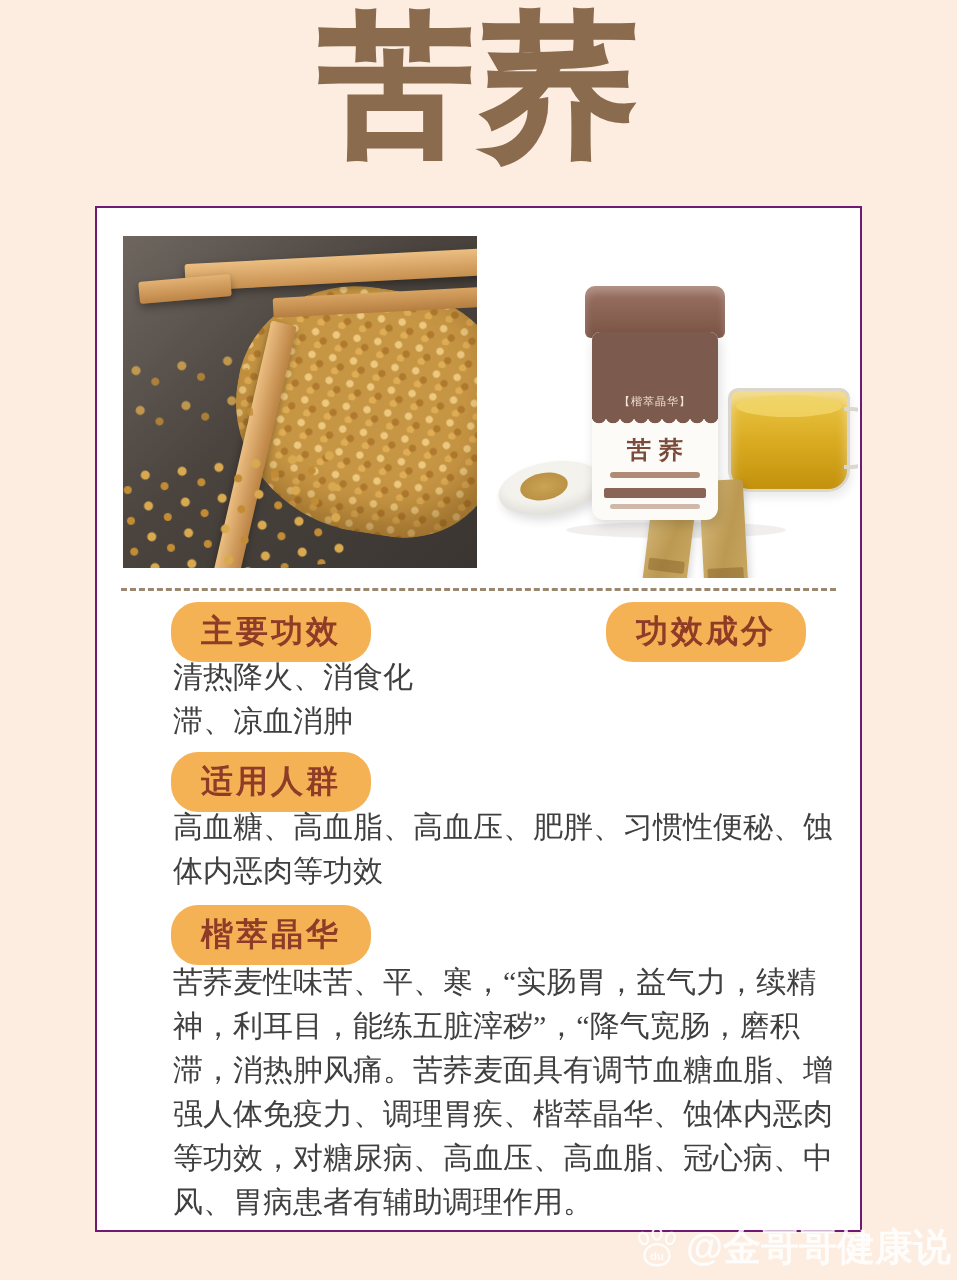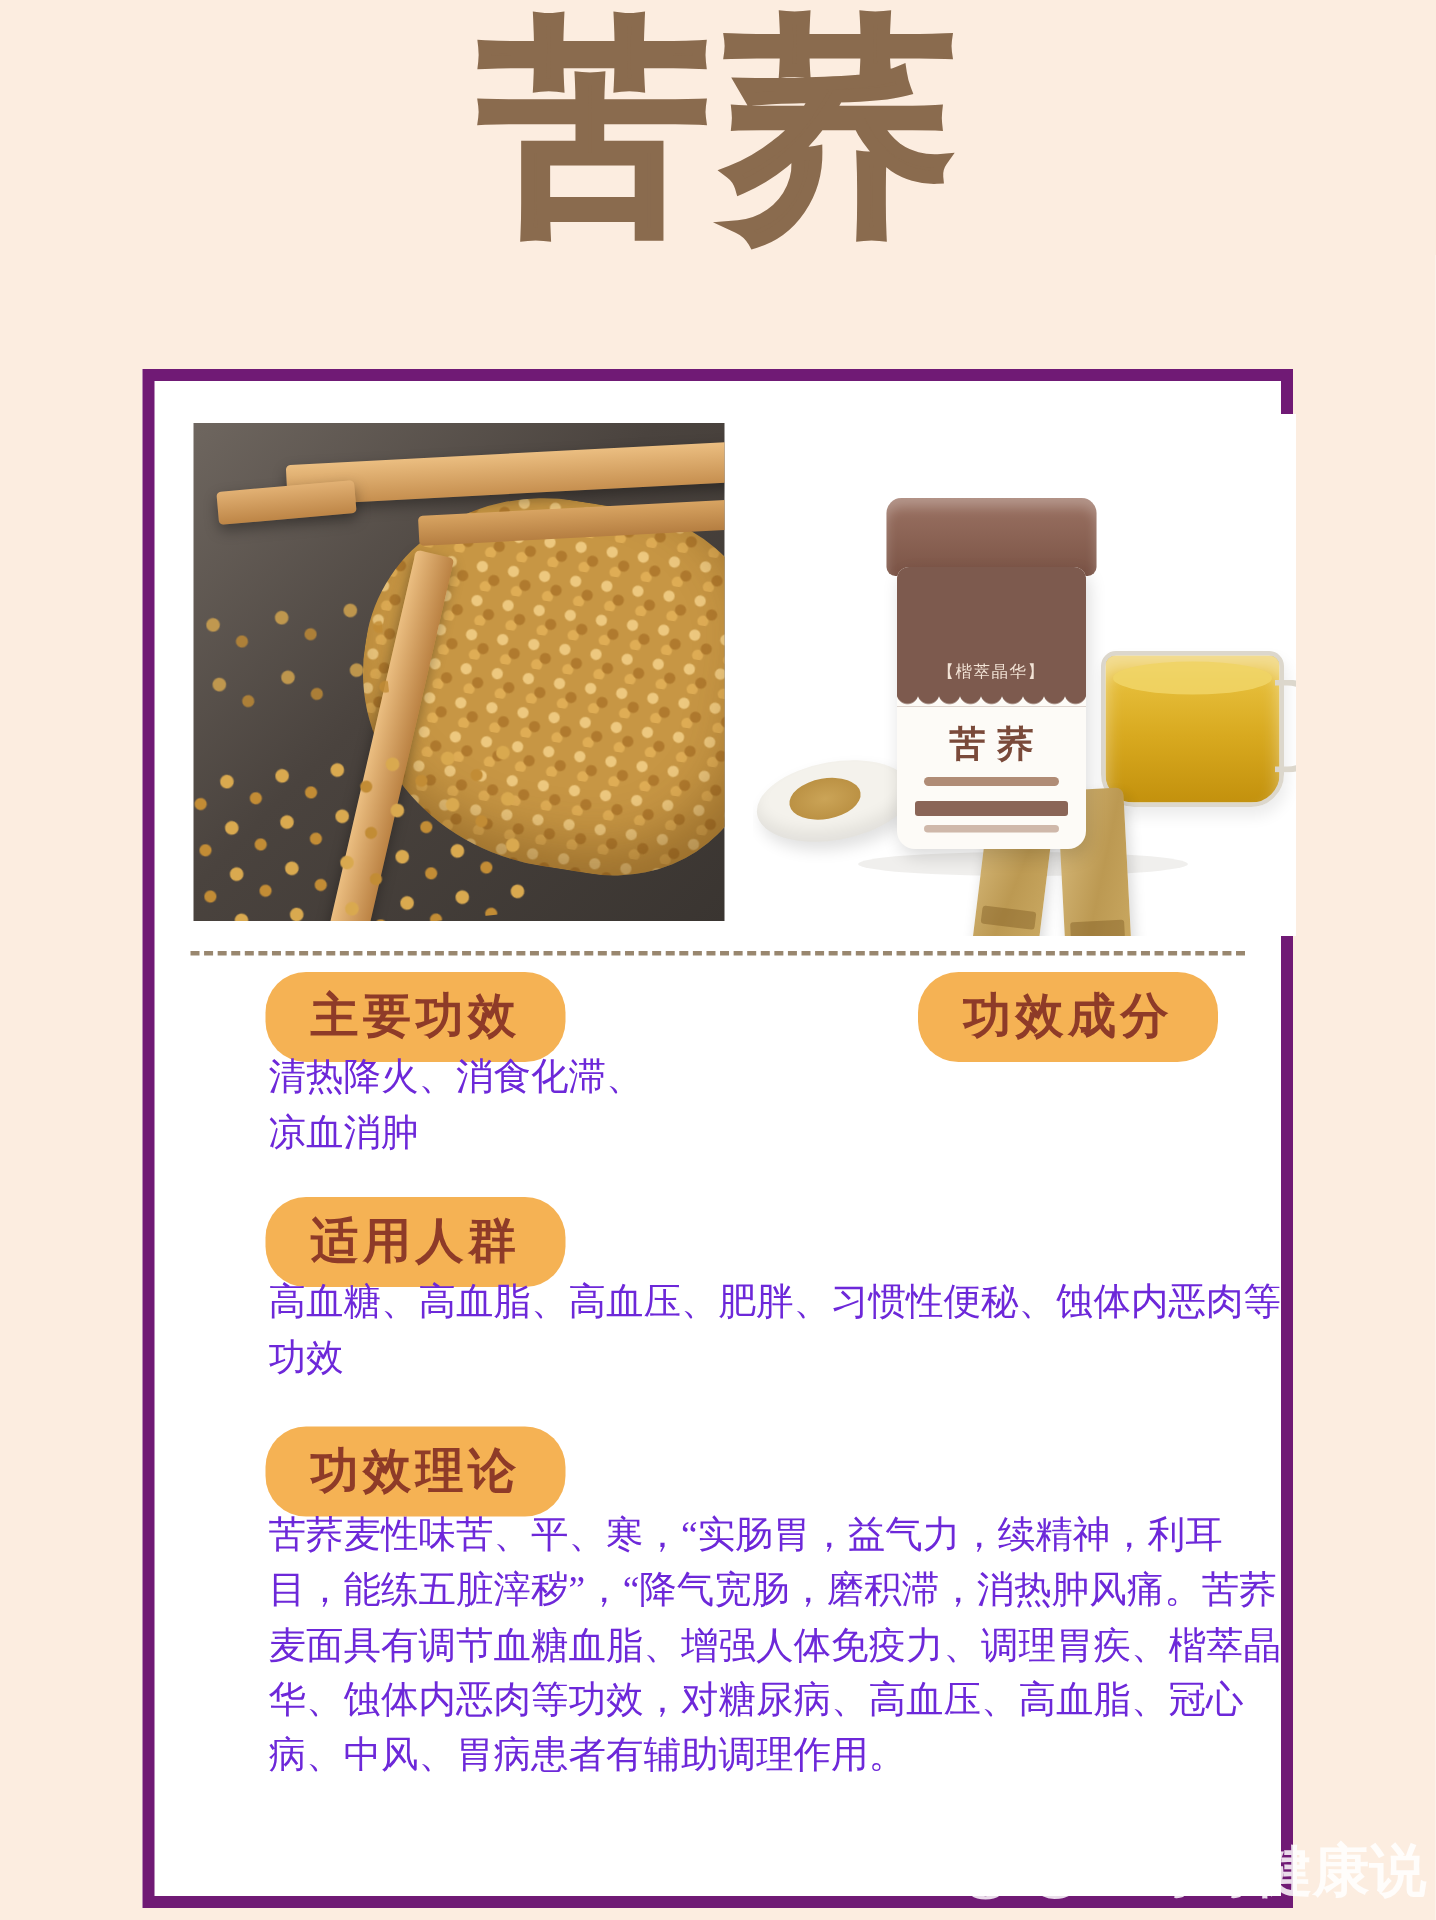--- a/index.html
+++ b/index.html
@@ -11,21 +11,21 @@
     position:absolute;left:0;top:6px;width:100%;
     text-align:center;font-family:"Liberation Sans","DejaVu Sans",sans-serif;
     font-size:152px;line-height:1.05;font-weight:900;color:#8A6B4E;
     letter-spacing:12px;text-indent:12px;
     -webkit-text-stroke:4px #8A6B4E;
   }
 
   
   .card{
     position:absolute;left:95px;top:206px;width:767px;height:1026px;
-    background:#FFFFFF;border:8px solid #701a75;box-sizing:border-box;margin-top:40px;
+    background:#FFFFFF;border:2px solid #701a75;box-sizing:border-box;
   }
 
   
   .photo{position:absolute;overflow:hidden;}
   .photo-grains{left:26px;top:28px;width:354px;height:332px;
     background:linear-gradient(135deg,#6E665F 0%,#4A433E 45%,#3A3531 100%);}
   .slat{position:absolute;border-radius:3px;box-shadow:0 4px 9px rgba(0,0,0,.35);}
   .slat-top{left:62px;top:20px;width:310px;height:27px;
     background:linear-gradient(#EBBE81,#C68F4F);transform:rotate(-3deg);}
   .slat-top-inner{left:150px;top:56px;width:230px;height:20px;
@@ -104,21 +104,21 @@
   
   .divider{position:absolute;left:24px;right:24px;top:380px;border-top:3px dashed #99876F;}
 
   
   .badge{position:absolute;display:inline-block;background:#F5B254;color:#8E3B28;
     font-size:32px;font-weight:700;padding:8px 30px;border-radius:27px;letter-spacing:3px;}
   .badge.b-main{left:74px;top:394px;}
   .badge.b-ingredients{left:509px;top:394px;}
   .badge.b-audience{left:74px;top:544px;}
   .badge.b-theory{left:74px;top:697px;}
-  .body-text{position:absolute;color:#6d28d9;font-size:25px;line-height:1.47;font-family:Liberation Serif, serif;}
+  .body-text{position:absolute;color:#404040;font-size:30px;line-height:1.47;font-family:Liberation Serif, serif;}
   .t-main{left:76px;top:447px;width:255px;}
   .t-ingredients{left:509px;top:452px;width:230px;text-align:center;}
   .t-audience{left:76px;top:597px;width:678px;}
   .t-theory{left:76px;top:752px;width:678px;}
 
   
   .watermark{position:absolute;right:6px;top:1222px;display:flex;align-items:center;gap:6px;
     color:rgba(255,255,255,.85);font-family:Liberation Sans, sans-serif;
     font-size:38px;font-weight:700;}
   .paw{width:46px;height:46px;flex:0 0 auto;}
@@ -169,21 +169,21 @@
 
     <div class="divider"></div>
 
     <div class="badge b-ingredients">功效成分</div>
     <div class="badge b-main">主要功效</div>
     <div class="body-text t-main">清热降火、消食化滞、凉血消肿</div>
 
     <div class="badge b-audience">适用人群</div>
     <div class="body-text t-audience">高血糖、高血脂、高血压、肥胖、习惯性便秘、蚀体内恶肉等功效</div>
 
-    <div class="badge b-theory">功效理论</div>
+    <div class="badge b-theory">楷萃晶华</div>
     <div class="body-text t-theory">苦荞麦性味苦、平、寒，“实肠胃，益气力，续精神，利耳目，能练五脏滓秽”，“降气宽肠，磨积滞，消热肿风痛。苦荞麦面具有调节血糖血脂、增强人体免疫力、调理胃疾、楷萃晶华、蚀体内恶肉等功效，对糖尿病、高血压、高血脂、冠心病、中风、胃病患者有辅助调理作用。</div>
 
   </div>
 
   <div class="watermark">
     <svg class="paw" viewBox="0 0 48 48">
       <g fill="none" stroke="rgba(255,255,255,0.85)" stroke-width="2.4">
         <ellipse cx="10" cy="14" rx="4.4" ry="6" transform="rotate(-18 10 14)"></ellipse>
         <ellipse cx="24" cy="9" rx="4.6" ry="6.2"></ellipse>
         <ellipse cx="38" cy="14" rx="4.4" ry="6" transform="rotate(18 38 14)"></ellipse>

